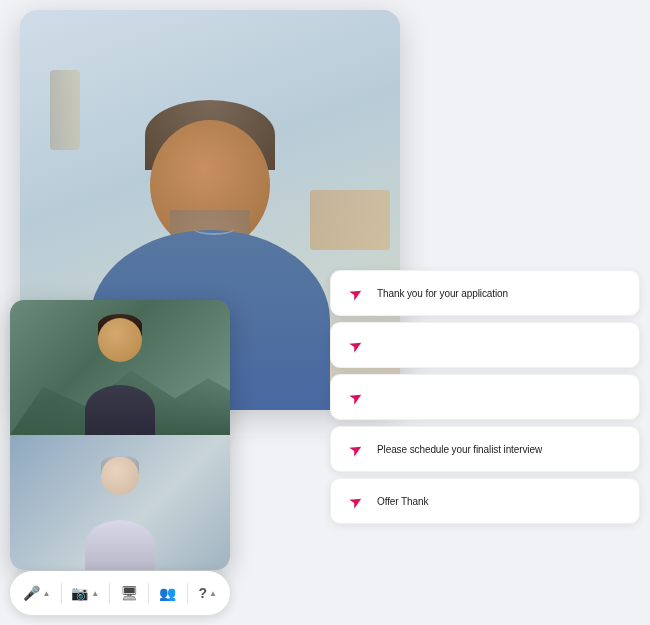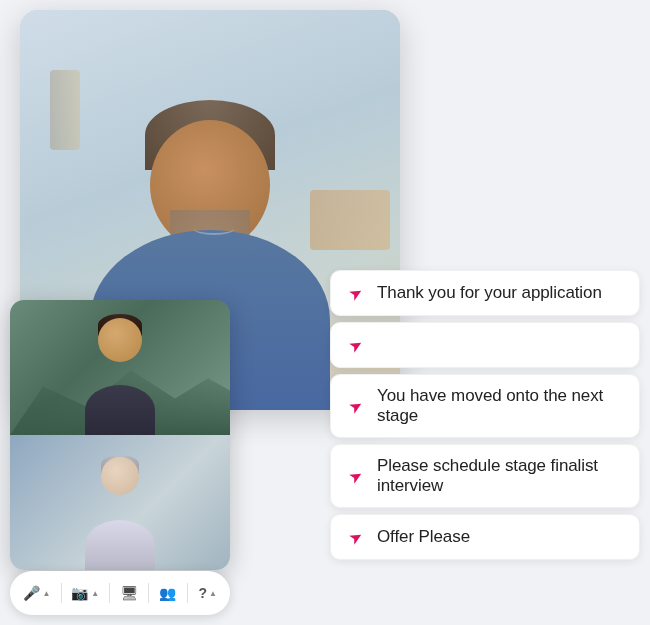--- a/index.html
+++ b/index.html
@@ -207,21 +207,21 @@
 
     
     .plane-emoji {
       color: #e01060;
       font-size: 16px;
       transform: rotate(-30deg);
       display: inline-block;
     }
 
     .notif-text {
-      font-size: 17px;
+      font-size: 10px;
       color: #222;
       font-weight: 500;
       letter-spacing: -0.1px;
     }
 
     
     .mountain-bg {
       position: absolute;
       bottom: 0;
       left: 0;
@@ -367,32 +367,31 @@
     <div class="notif-item">
       <div class="notif-icon">
         <span class="plane-emoji">➤</span>
       </div>
     </div>
 
     <div class="notif-item">
       <div class="notif-icon">
         <span class="plane-emoji">➤</span>
       </div>
-      <span class="notif-text">You have moved onto the next stage</span>
-    </div>
-
-    <div class="notif-item">
-      <div class="notif-icon">
-        <span class="plane-emoji">➤</span>
-      </div>
-      <span class="notif-text">Please schedule stage finalist interview</span>
-    </div>
-
-    <div class="notif-item">
-      <div class="notif-icon">
-        <span class="plane-emoji">➤</span>
-      </div>
-      <span class="notif-text">Offer Please</span>
+    </div>
+
+    <div class="notif-item">
+      <div class="notif-icon">
+        <span class="plane-emoji">➤</span>
+      </div>
+      <span class="notif-text">Please schedule your finalist interview</span>
+    </div>
+
+    <div class="notif-item">
+      <div class="notif-icon">
+        <span class="plane-emoji">➤</span>
+      </div>
+      <span class="notif-text">Offer Thank</span>
     </div>
 
   </div>
 
 </div>
 
 </body></html>

